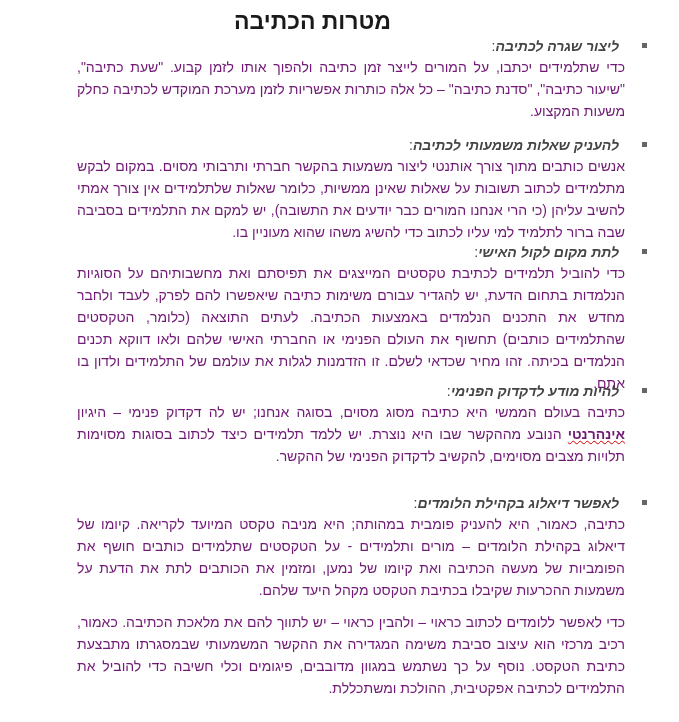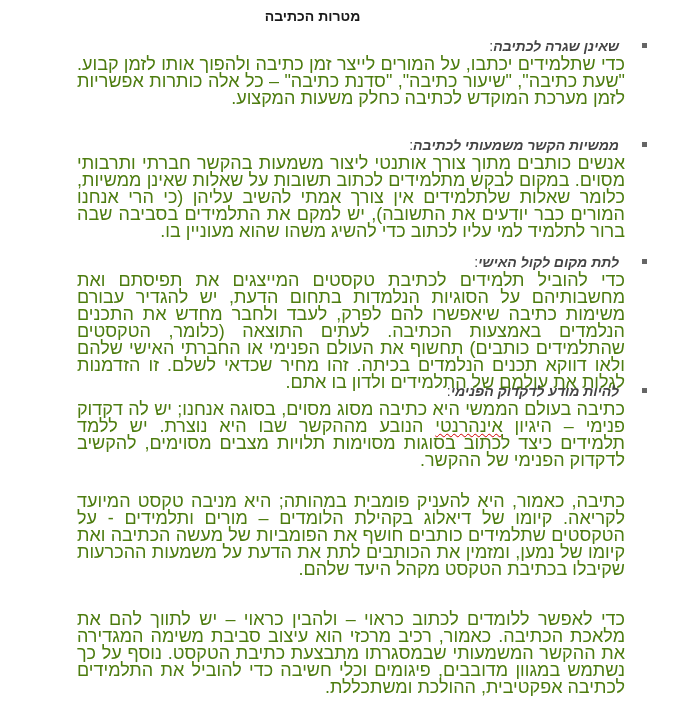--- a/index.html
+++ b/index.html
@@ -1,73 +1,77 @@
 <!DOCTYPE html>
 <html><head>
 <meta charset="utf-8">
 <style>
   html, body { margin:0; padding:0; background:#ffffff; }
   body { width:679px; height:722px; overflow:hidden; position:relative; font-family:"Liberation Sans", sans-serif; }
   .doc { position:absolute; left:0; top:0; width:679px; direction:rtl; }
-  .title { position:absolute; top:8px; left:0; width:625px; text-align:center; font-size:14px; font-weight:bold; color:#1a1a1a; }
+  .title { position:absolute; top:8px; left:0; width:625px; text-align:center; font-size:23px; font-weight:bold; color:#1a1a1a; }
   .section { position:absolute; right:60px; width:540px; direction:rtl; }
   .heading { position:relative; font-size:14px; font-weight:bold; font-style:italic; color:#444444; height:20px; line-height:20px; padding-right:0; }
   .bullet { position:absolute; right:-28px; top:7px; width:5px; height:5px; background:#666666; }
   .heading .colon { font-weight:normal; font-style:normal; }
-  .body { font-size:18px; color:#4d7c0f; line-height:17px; text-align:justify; margin-right:-6px; width:548px; }
+  .body { font-size:14px; color:#701a75; line-height:22px; text-align:justify; margin-right:-6px; width:548px; }
   .body p { margin:0; }
-  .squiggle { text-decoration: underline wavy #d00000; text-decoration-thickness:1px; }
+  .squiggle { text-decoration: underline wavy #d00000; text-decoration-thickness:1px;font-weight:bold; }
 </style>
 </head>
 <body>
 
 <div class="doc">
   <div class="title">מטרות הכתיבה</div>
 
   <div class="section" style="top:36px;">
     <div class="heading">
       <span class="bullet"></span>
-      <span>שאינן שגרה לכתיבה</span><span class="colon">:</span>
+      <span>ליצור שגרה לכתיבה</span><span class="colon">:</span>
     </div>
     <div class="body">
         <p>כדי שתלמידים יכתבו, על המורים לייצר זמן כתיבה ולהפוך אותו לזמן קבוע. "שעת כתיבה", "שיעור כתיבה", "סדנת כתיבה" – כל אלה כותרות אפשריות לזמן מערכת המוקדש לכתיבה כחלק משעות המקצוע.</p>
       </div>
   </div>
 
   <div class="section" style="top:135px;">
     <div class="heading">
       <span class="bullet"></span>
-      <span>ממשיות הקשר משמעותי לכתיבה</span><span class="colon">:</span>
+      <span>להעניק שאלות משמעותי לכתיבה</span><span class="colon">:</span>
     </div>
     <div class="body">
         <p>אנשים כותבים מתוך צורך אותנטי ליצור משמעות בהקשר חברתי ותרבותי מסוים. במקום לבקש מתלמידים לכתוב תשובות על שאלות שאינן ממשיות, כלומר שאלות שלתלמידים אין צורך אמתי להשיב עליהן (כי הרי אנחנו המורים כבר יודעים את התשובה), יש למקם את התלמידים בסביבה שבה ברור לתלמיד למי עליו לכתוב כדי להשיג משהו שהוא מעוניין בו.</p>
       </div>
   </div>
 
-  <div class="section" style="top:252px;">
+  <div class="section" style="top:242px;">
     <div class="heading">
       <span class="bullet"></span>
       <span>לתת מקום לקול האישי</span><span class="colon">:</span>
     </div>
     <div class="body">
         <p>כדי להוביל תלמידים לכתיבת טקסטים המייצגים את תפיסתם ואת מחשבותיהם על הסוגיות הנלמדות בתחום הדעת, יש להגדיר עבורם משימות כתיבה שיאפשרו להם לפרק, לעבד ולחבר מחדש את התכנים הנלמדים באמצעות הכתיבה. לעתים התוצאה (כלומר, הטקסטים שהתלמידים כותבים) תחשוף את העולם הפנימי או החברתי האישי שלהם ולאו דווקא תכנים הנלמדים בכיתה. זהו מחיר שכדאי לשלם. זו הזדמנות לגלות את עולמם של התלמידים ולדון בו אתם.</p>
       </div>
   </div>
 
   <div class="section" style="top:381px;">
     <div class="heading">
       <span class="bullet"></span>
       <span>להיות מודע לדקדוק הפנימי</span><span class="colon">:</span>
     </div>
     <div class="body">
         <p><span>כתיבה בעולם הממשי היא כתיבה מסוג מסוים, בסוגה אנחנו; יש לה דקדוק פנימי – היגיון </span><span class="squiggle">אינהרנטי</span><span> הנובע מההקשר שבו היא נוצרת. יש ללמד תלמידים כיצד לכתוב בסוגות מסוימות תלויות מצבים מסוימים, להקשיב לדקדוק הפנימי של ההקשר.</span></p>
       </div>
   </div>
 
   <div class="section" style="top:493px;">
+    <div class="heading">
+      <span class="bullet"></span>
+      <span>לאפשר דיאלוג בקהילת הלומדים</span><span class="colon">:</span>
+    </div>
     <div class="body">
         <p>כתיבה, כאמור, היא להעניק פומבית במהותה; היא מניבה טקסט המיועד לקריאה. קיומו של דיאלוג בקהילת הלומדים – מורים ותלמידים - על הטקסטים שתלמידים כותבים חושף את הפומביות של מעשה הכתיבה ואת קיומו של נמען, ומזמין את הכותבים לתת את הדעת על משמעות ההכרעות שקיבלו בכתיבת הטקסט מקהל היעד שלהם.</p>
       </div>
   </div>
 
   <div class="section" style="top:611px;">
     <div class="body">
         <p>כדי לאפשר ללומדים לכתוב כראוי – ולהבין כראוי – יש לתווך להם את מלאכת הכתיבה. כאמור, רכיב מרכזי הוא עיצוב סביבת משימה המגדירה את ההקשר המשמעותי שבמסגרתו מתבצעת כתיבת הטקסט. נוסף על כך נשתמש במגוון מדובבים, פיגומים וכלי חשיבה כדי להוביל את התלמידים לכתיבה אפקטיבית, ההולכת ומשתכללת.</p>
       </div>
   </div>

